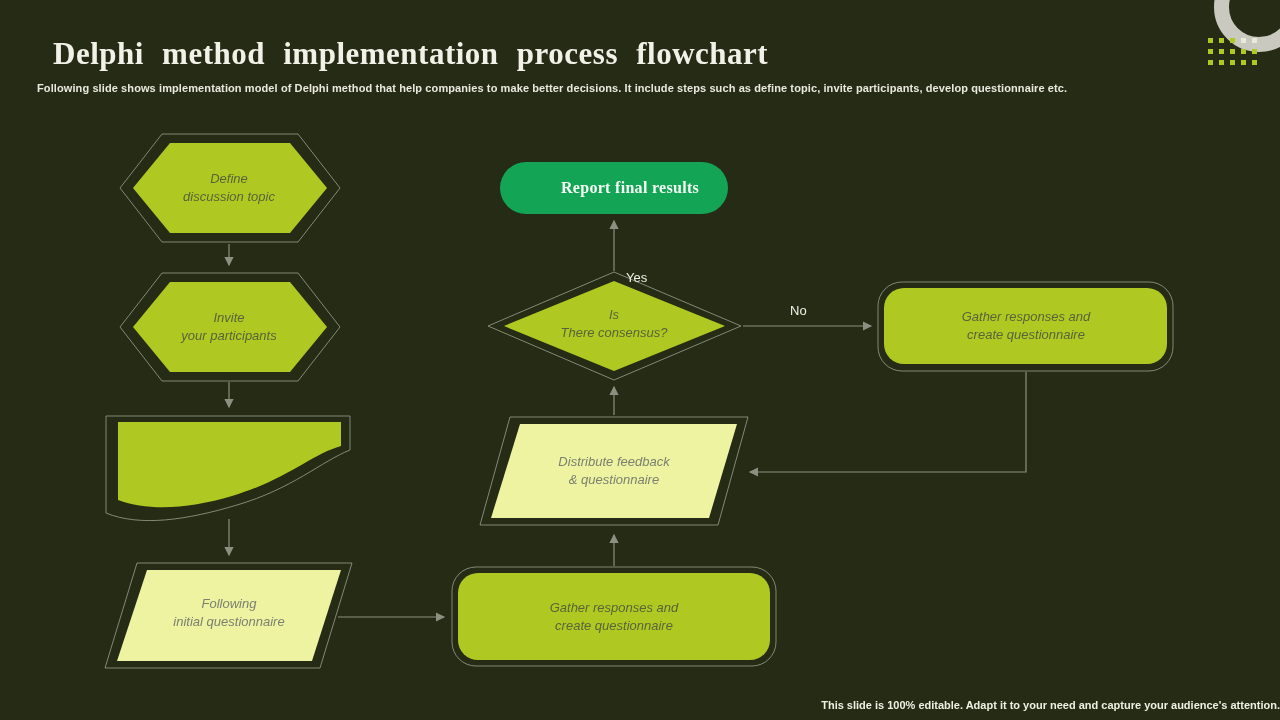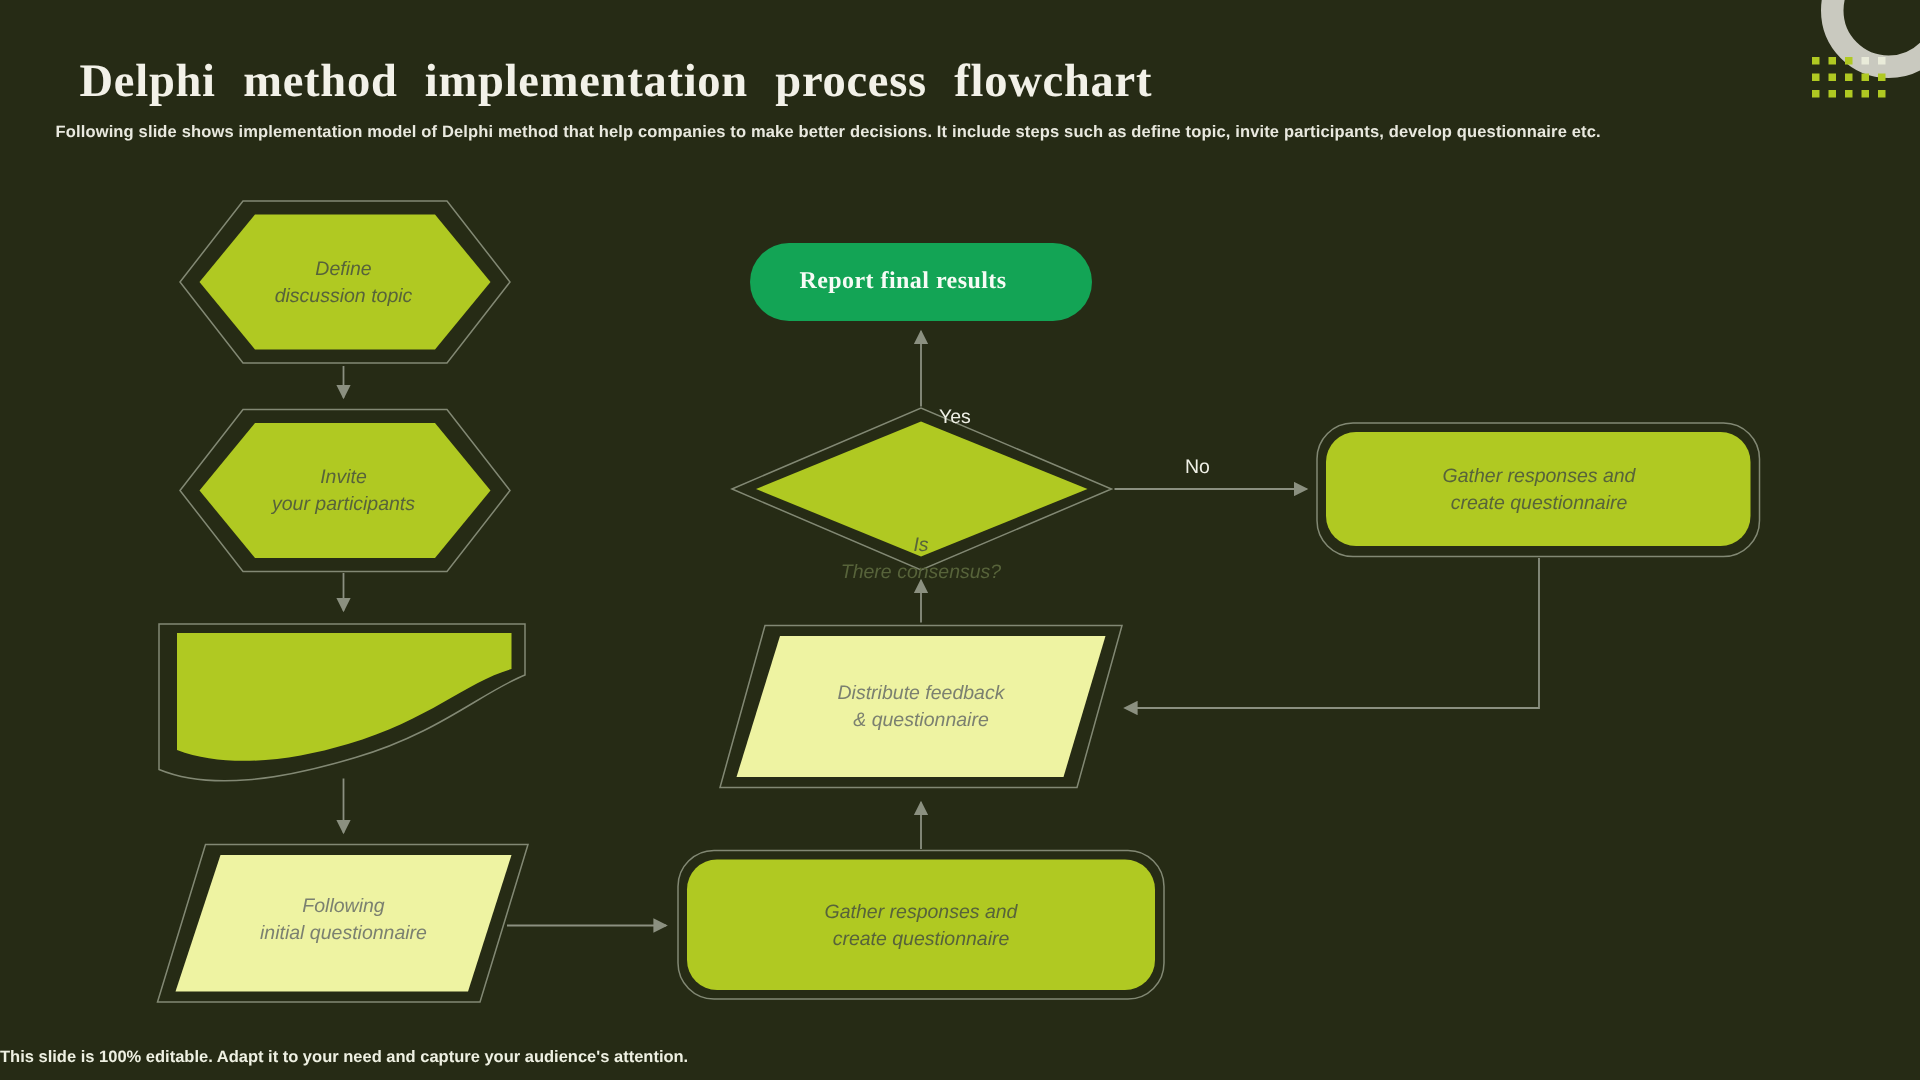--- a/index.html
+++ b/index.html
@@ -14,21 +14,21 @@
   .title{
     position:absolute;left:37px;top:36px;
     font-family:"Liberation Serif", serif;font-weight:bold;
     font-size:31px;color:#f2f1e8;word-spacing:10px;letter-spacing:.5px;margin-left:16px;
   }
   .subtitle{
     position:absolute;left:37px;top:82px;width:1060px;
     font-size:11px;font-weight:bold;color:#e9e9df;letter-spacing:.1px;
   }
   .footer{
-    position:absolute;left:0;right:0;top:699px;text-align:left;
+    position:absolute;left:0;right:0;top:699px;text-align:right;
     font-size:11px;font-weight:bold;color:#eef0e2;
   }
 
   
   .ring{
     position:absolute;top:-38px;right:-24px;width:60px;height:60px;
     border:15px solid #c9c9bf;border-radius:50%;
   }
   .dots{
     position:absolute;left:1208px;top:38px;
@@ -147,29 +147,29 @@
   <div class="node-label txt-green" style="left:454px;top:599px;width:320px;">
     <span>Gather responses and</span>
     <span>create questionnaire</span>
   </div>
 
   <div class="node-label txt-pale" style="left:494px;top:453px;width:240px;">
     <span>Distribute feedback</span>
     <span>&amp; questionnaire</span>
   </div>
 
-  <div class="node-label txt-green" style="left:494px;top:306px;width:240px;margin-top:48px;">
+  <div class="node-label txt-green" style="left:494px;top:306px;width:240px;">
     <span>Is</span>
     <span>There consensus?</span>
   </div>
 
   <div class="node-label txt-green" style="left:866px;top:308px;width:320px;">
     <span>Gather responses and</span>
     <span>create questionnaire</span>
   </div>
 
-  <div class="pill-label" style="left:488px;top:179px;width:228px;">Report final results</div>
+  <div class="pill-label" style="left:516px;top:179px;width:228px;">Report final results</div>
 
   <div class="edge-label" style="left:626px;top:242px;margin-top:28px;">Yes</div>
   <div class="edge-label" style="left:790px;top:303px;">No</div>
 
   <div class="footer">This slide is 100% editable. Adapt it to your need and capture your audience's attention.</div>
 </div>
 
 </body></html>

